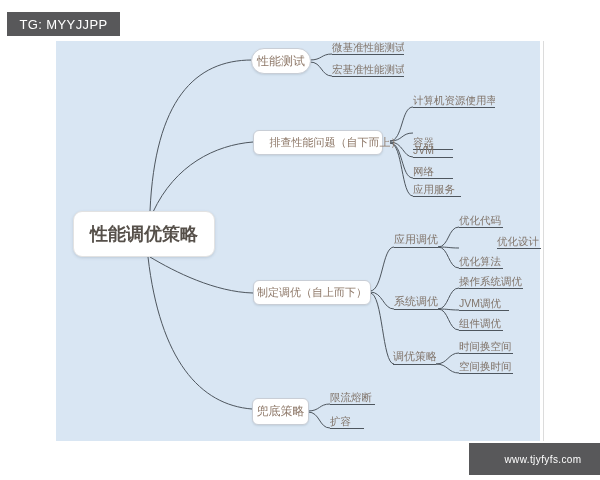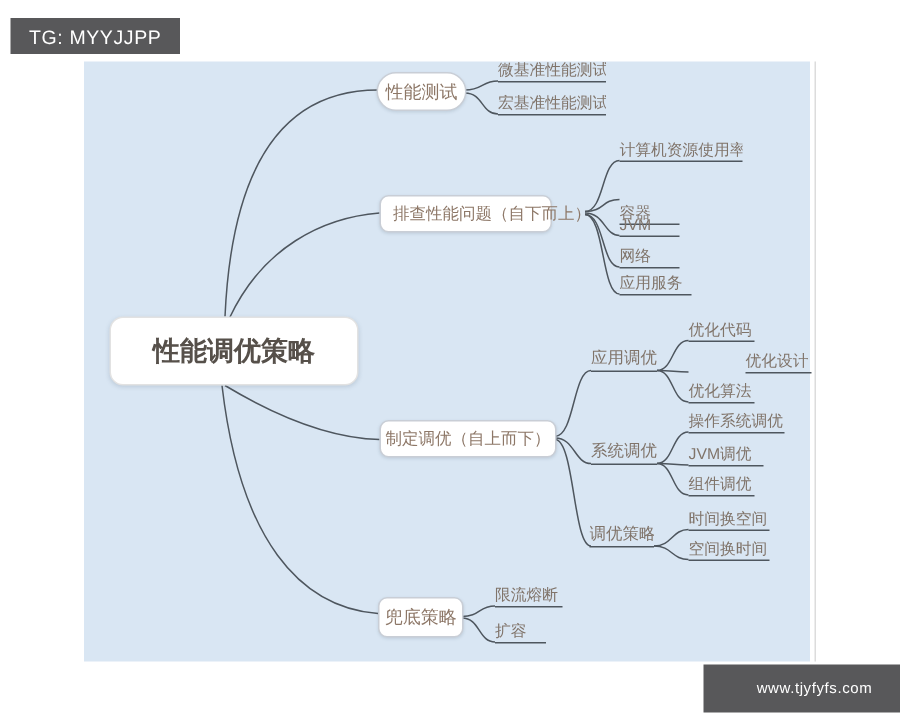--- a/index.html
+++ b/index.html
@@ -84,24 +84,24 @@
   <path d="M438,309 C449,309 449,310 459,310"></path>
   <path d="M438,309 C449,309 448,330 459,330"></path>
 
   <path d="M436,364 C448,364 448,353 459,353"></path>
   <path d="M436,364 C448,364 448,373 459,373"></path>
 
   <path d="M308,411 C320,411 319,404 330,404"></path>
   <path d="M308,412 C320,412 319,428 330,428"></path>
 </svg>
 
-<div class="node root" style="left:73px;top:211px;width:166px;height:46px;">性能调优策略</div>
+<div class="node root" style="left:73px;top:211px;width:142px;height:46px;">性能调优策略</div>
 
 <div class="node" style="left:251px;top:48px;width:60px;height:26px;font-size:12px;border-radius:13px;">性能测试</div>
-<div class="node" style="left:253px;top:130px;width:115px;height:25px;font-size:11px;padding-left:35px;">排查性能问题（自下而上）</div>
+<div class="node" style="left:253px;top:130px;width:130px;height:25px;font-size:11px;padding-left:35px;">排查性能问题（自下而上）</div>
 <div class="node" style="left:253px;top:280px;width:118px;height:25px;font-size:11px;">制定调优（自上而下）</div>
 <div class="node" style="left:252px;top:398px;width:57px;height:27px;font-size:12px;">兜底策略</div>
 
 <div class="leaf" style="left:332px;top:41px;width:72px;">微基准性能测试</div>
 <div class="leaf" style="left:332px;top:63px;width:72px;">宏基准性能测试</div>
 
 <div class="leaf" style="left:413px;top:94px;width:82px;">计算机资源使用率</div>
 <div class="leaf" style="left:413px;top:136px;width:40px;">容器</div>
 <div class="leaf" style="left:413px;top:144px;width:40px;">JVM</div>
 <div class="leaf" style="left:413px;top:165px;width:40px;">网络</div>

